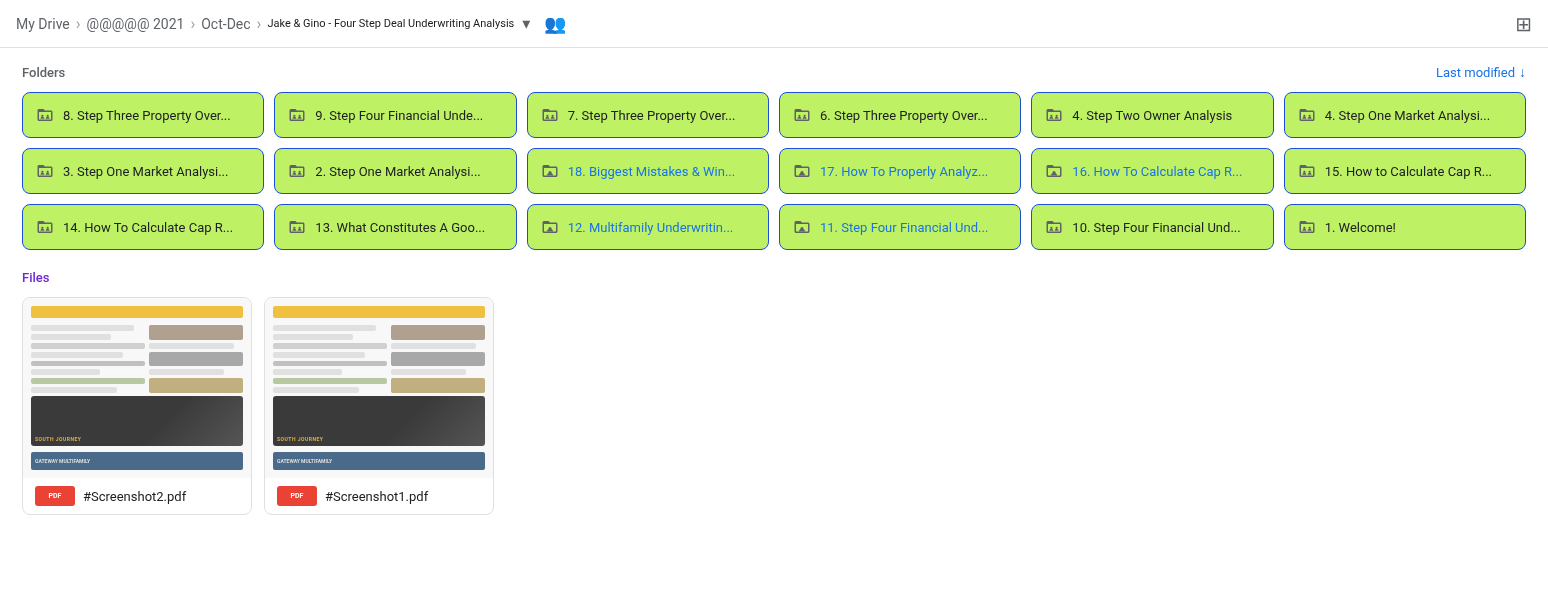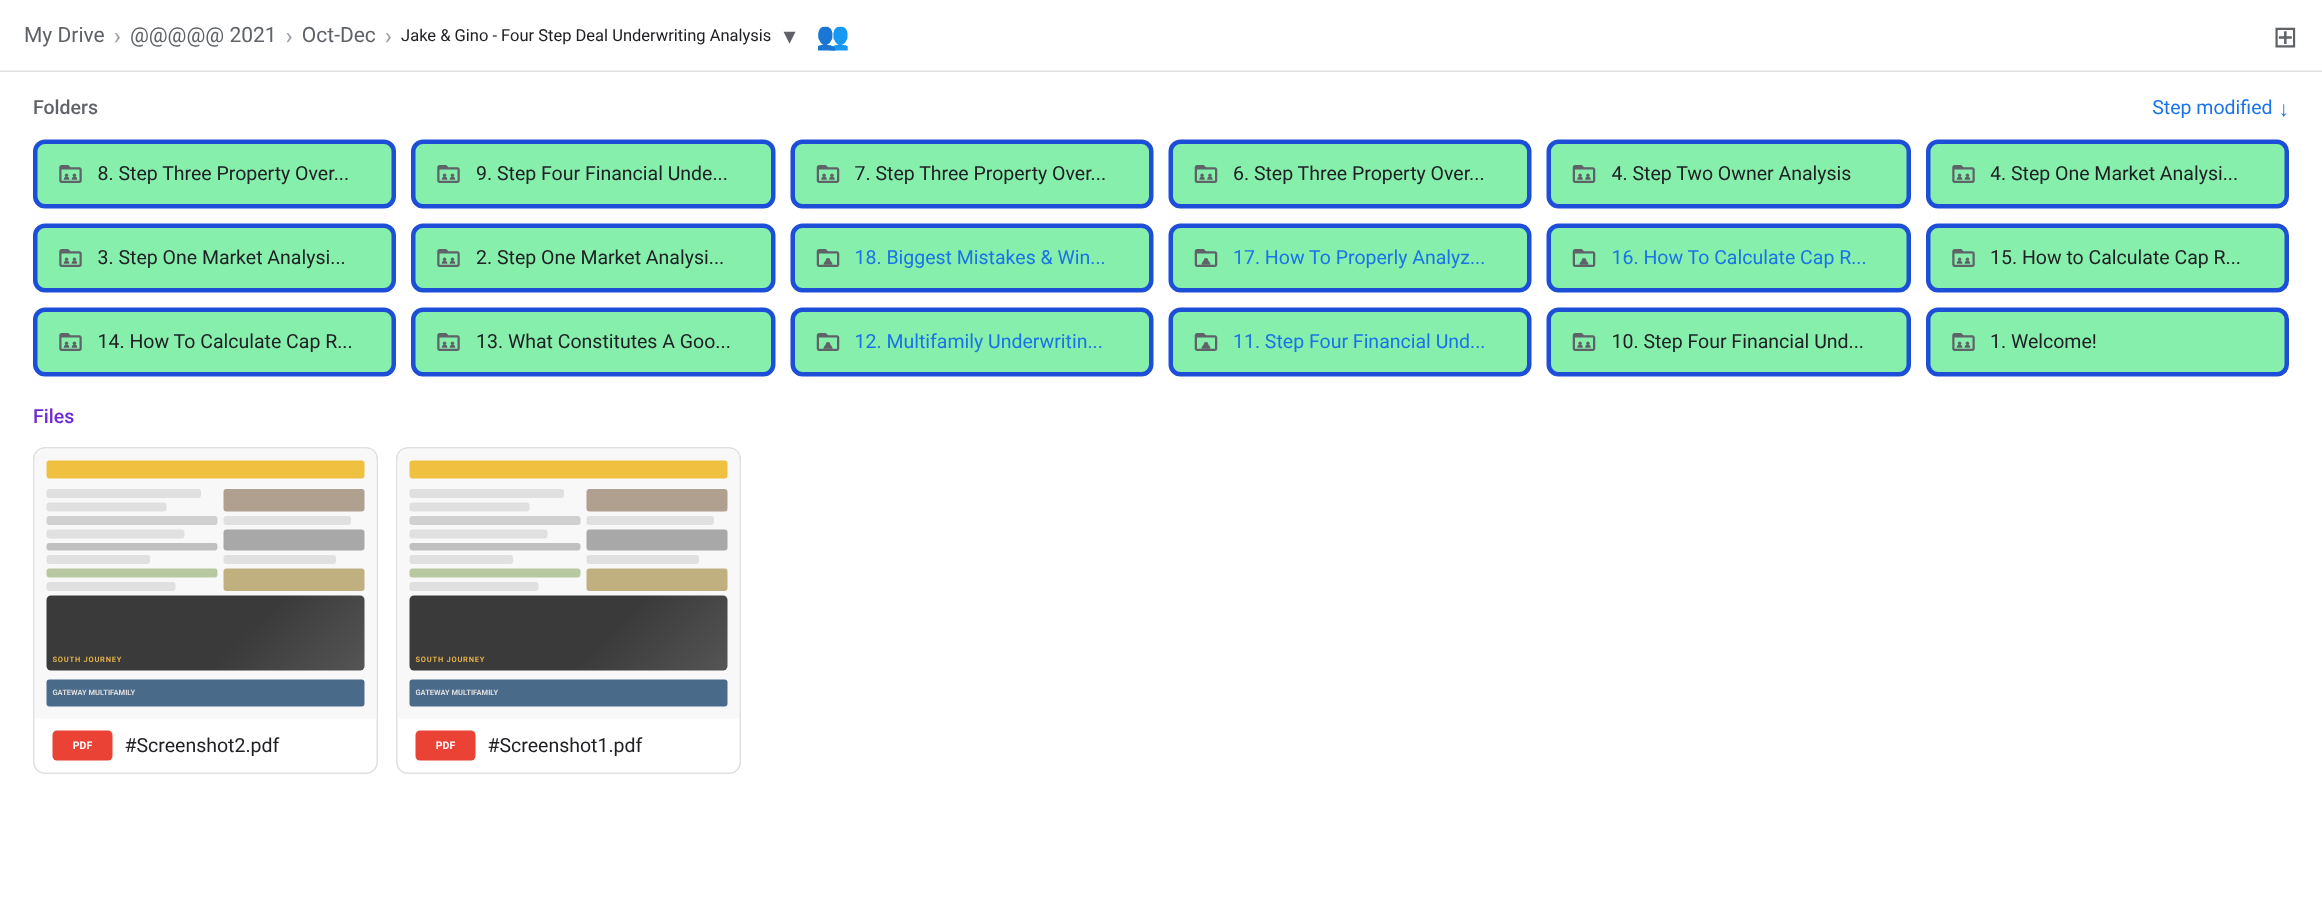--- a/index.html
+++ b/index.html
@@ -88,28 +88,28 @@
 
     
     .folders-grid {
       display: grid;
       grid-template-columns: repeat(6, 1fr);
       gap: 10px;
       margin-bottom: 10px;
     }
 
     .folder-item {
-      border: 3px solid #1d4ed8;
+      border: 1px solid #1d4ed8;
       border-radius: 8px;
       padding: 8px 12px;
       display: flex;
       align-items: center;
       gap: 8px;
       cursor: pointer;
-      background: #86efac;
+      background: #bef264;
       min-width: 0;
       height: 46px;
     }
     .folder-icon {
       flex-shrink: 0;
       width: 20px;
       height: 20px;
       display: flex;
       align-items: center;
       justify-content: center;
@@ -257,21 +257,21 @@
   <span class="breadcrumb-chevron">▾</span>
   <span class="breadcrumb-people">👥</span>
   <span class="view-toggle">⊞</span>
 </div>
 
 <div class="main-content">
 
   <div class="section-header">
     <span class="section-title">Folders</span>
     <div class="last-modified">
-      <span>Step modified</span>
+      <span>Last modified</span>
       <span class="last-modified-arrow">↓</span>
     </div>
   </div>
 
   <div class="folders-grid" id="folders-grid-1">
       <div class="folder-item">
         <div class="folder-icon">
           <svg viewBox="0 0 24 24" fill="#5f6368">
             <path d="M20 6h-8l-2-2H4c-1.1 0-2 .9-2 2v12c0 1.1.9 2 2 2h16c1.1 0 2-.9 2-2V8c0-1.1-.9-2-2-2zm0 12H4V8h16v10z"></path>
             <circle cx="15.5" cy="13" r="1.5"></circle>

